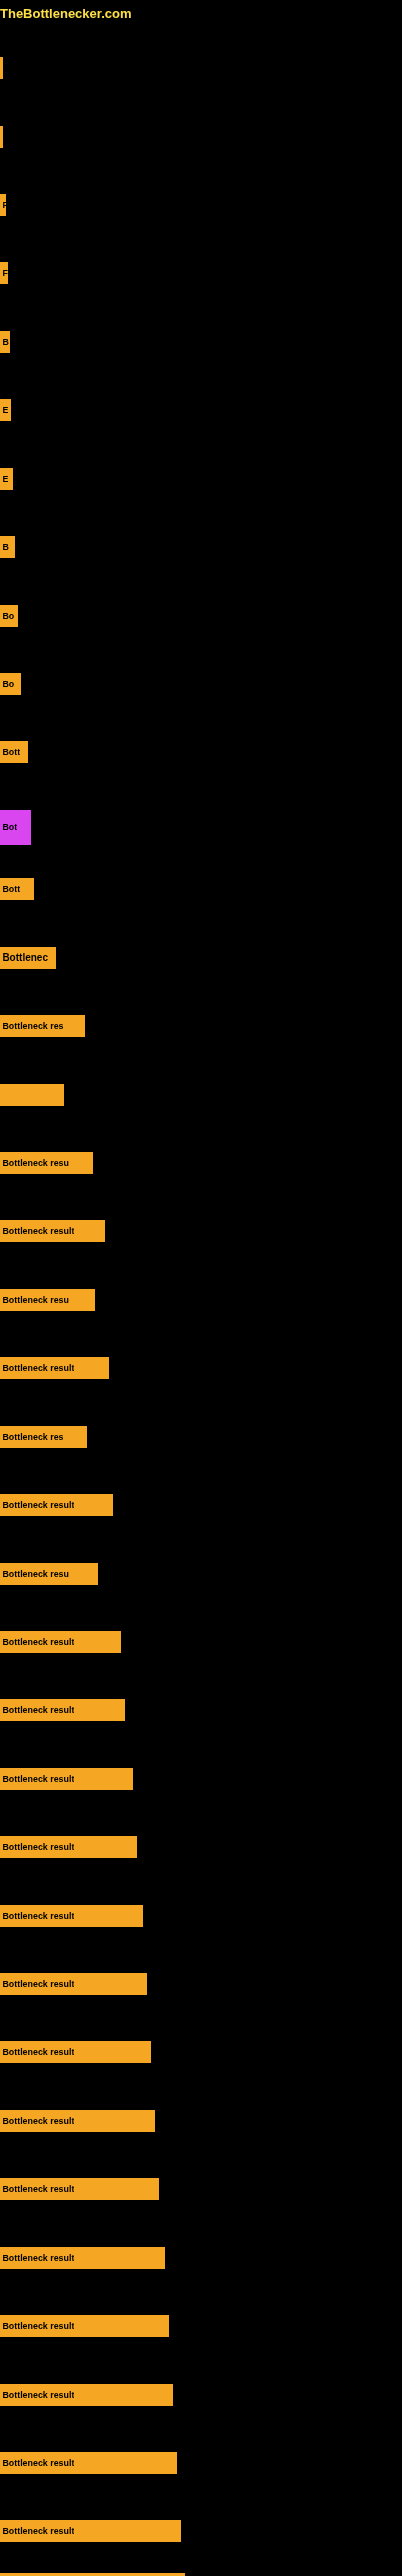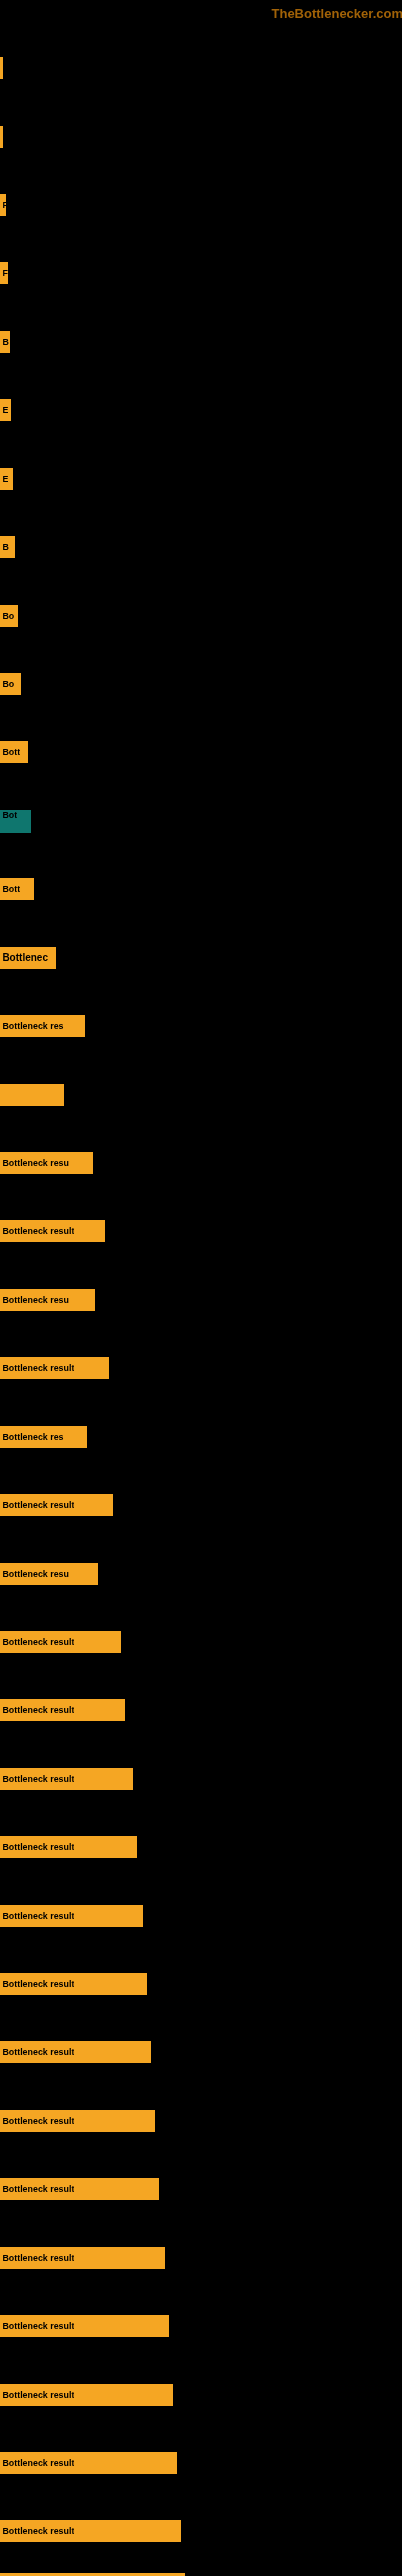--- a/index.html
+++ b/index.html
@@ -10,24 +10,24 @@
 
     body {
       background-color: #000000;
       width: 403px;
       min-height: 2576px;
       font-family: Arial, sans-serif;
       position: relative;
     }
 
     .site-title {
-      color: #a16207;
+      color: #fde047;
       font-size: 13px;
       font-weight: bold;
-      text-align: right;
+      text-align: left;
       padding: 6.4px 0 3.2px 0;
     }
   </style>
 </head>
 <body>
 
 <div style="width:403px; min-height:2576px; background:#000; position:relative;">
   <div class="site-title">TheBottlenecker.com</div>
 
   <div style="position:relative; width:403px; height:2560px;">
@@ -76,21 +76,21 @@
         <div style="background-color: rgb(245, 166, 35); height: 22.5px; width: 21px; display: flex; align-items: center; padding-left: 2.4px; min-width: 3.2px; margin-top: 8px;">
           <span style="color: rgb(0, 0, 0); font-size: 8.9px; font-weight: bold; white-space: nowrap; overflow: hidden;">Bo</span>
         </div>
       </div>
       <div style="position: absolute; left: 0px; top: 708px; width: 403px; height: 64px; display: flex; align-items: flex-start;">
         <div style="background-color: rgb(245, 166, 35); height: 22.5px; width: 28px; display: flex; align-items: center; padding-left: 2.4px; min-width: 3.2px; margin-top: 8px;">
           <span style="color: rgb(0, 0, 0); font-size: 8.9px; font-weight: bold; white-space: nowrap; overflow: hidden;">Bott</span>
         </div>
       </div>
       <div style="position: absolute; left: 0px; top: 777px; width: 403px; height: 64px; display: flex; align-items: flex-start;">
-        <div style="background-color: #0f766e; height: 23px; width: 31px; display: flex; padding-left: 2.4px; min-width: 3.2px; margin-top: 8px;">
+        <div style="background-color: #d946ef; height: 35px; width: 31px; display: flex; align-items: center; padding-left: 2.4px; min-width: 3.2px; margin-top: 8px;">
           <span style="color: rgb(0, 0, 0); font-size: 8.9px; font-weight: bold; white-space: nowrap; overflow: hidden;">Bot</span>
         </div>
       </div>
       <div style="position: absolute; left: 0px; top: 845px; width: 403px; height: 64px; display: flex; align-items: flex-start;">
         <div style="background-color: rgb(245, 166, 35); height: 22.5px; width: 34px; display: flex; align-items: center; padding-left: 2.4px; min-width: 3.2px; margin-top: 8px;">
           <span style="color: rgb(0, 0, 0); font-size: 8.9px; font-weight: bold; white-space: nowrap; overflow: hidden;">Bott</span>
         </div>
       </div>
       <div style="position: absolute; left: 0px; top: 914px; width: 403px; height: 64px; display: flex; align-items: flex-start;">
         <div style="background-color: rgb(245, 166, 35); height: 22.5px; width: 56px; display: flex; align-items: center; padding-left: 2.4px; min-width: 3.2px; margin-top: 8px;">

